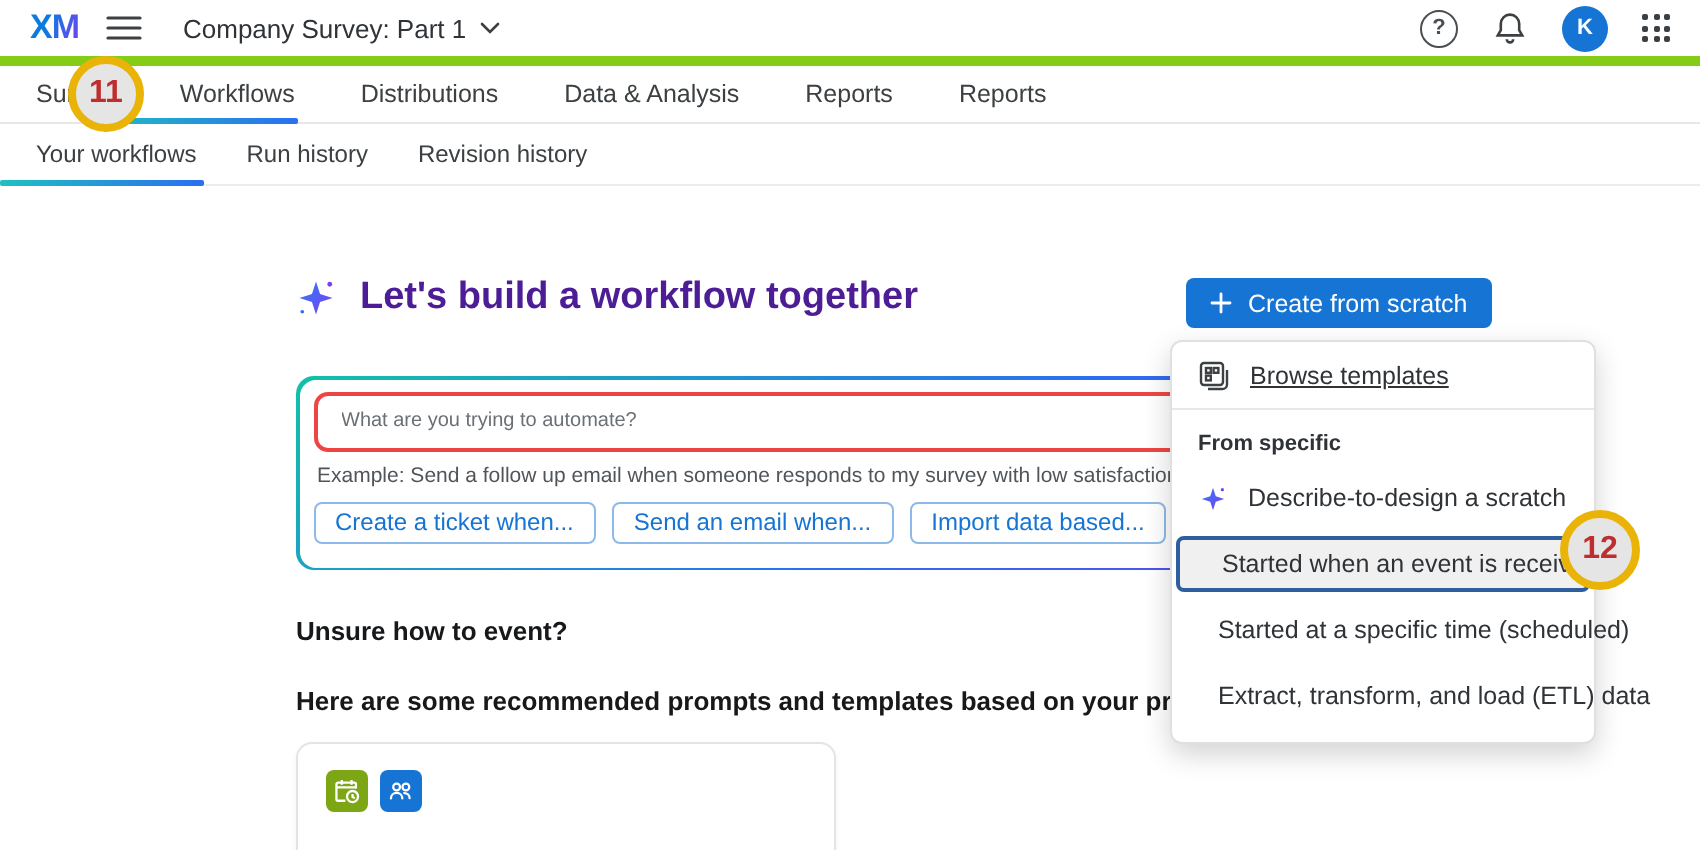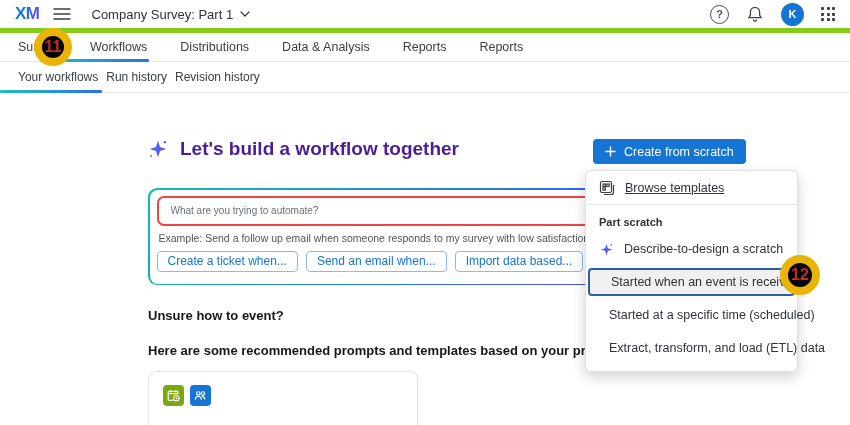--- a/index.html
+++ b/index.html
@@ -27,21 +27,21 @@
   
   .nav { height:29px; display:flex; align-items:center; padding:0 18px; gap:33px;
     border-bottom:1px solid #e7e7e9; background:#fff; }
   .nav-item { font-size:12.5px; color:#3c4043; position:relative; height:100%;
     display:flex; align-items:center; cursor:pointer; white-space:nowrap; }
   .nav .nav-item.active::after { content:""; position:absolute; bottom:-1px; height:3px;
     left:-44px; right:-2px; border-radius:1px;
     background:linear-gradient(90deg,#1fc0c0,#2a6ff1); }
 
   
-  .subnav { height:31px; display:flex; align-items:center; padding:0 18px; gap:8px;
+  .subnav { height:31px; display:flex; align-items:center; padding:0 18px; gap:25px;
     border-bottom:1px solid #ececee; background:#fff; }
   .subnav-item { font-size:12px; color:#3c4043; position:relative; height:100%;
     display:flex; align-items:center; cursor:pointer; white-space:nowrap; }
   .subnav .subnav-item.active::after { content:""; position:absolute; bottom:-1px; height:3px;
     left:-18px; right:-4px; border-radius:1px;
     background:linear-gradient(90deg,#1fc0c0,#2a6ff1); }
 
   
   .heading-row { position:absolute; left:147px; top:138px; display:flex;
     align-items:center; gap:11px; }
@@ -89,22 +89,22 @@
     font-size:12.5px; color:#2f3337; cursor:pointer;text-decoration:underline; }
   .dd-divider { height:1px; background:#e7e7e9; }
   .dd-section { font-size:11px; font-weight:700; padding:11px 13px 3px; color:#2f3337; }
   .dd-item { height:30px; display:flex; align-items:center; gap:10px; padding:0 13px;
     font-size:12.5px; color:#2f3337; margin:3px 0; cursor:pointer; }
   .dd-item.selected { margin:4px 2px; height:28px; padding:0 11px;
     border:2px solid #2e5e9e; background:#f0f0f1; border-radius:4px; }
   .dd-item .lbl, .dd-browse .lbl { white-space:nowrap; }
 
   
-  .ann { position:absolute; width:38px; height:38px; border-radius:50%; background:#000000;
-    border:8px solid #eab308; color:#bf2e2e; font-size:16px; font-weight:700;
+  .ann { position:absolute; width:38px; height:38px; border-radius:50%; background:#e5e5e5;
+    border:4px solid #eab308; color:#bf2e2e; font-size:16px; font-weight:700;
     display:flex; align-items:center; justify-content:center; z-index:9; }
   .ann-11 { left:34px; top:28px; }
   .ann-12 { left:780px; top:255px; width:40px; height:40px; }
 </style>
 </head>
 <body>
 
 <header class="topbar">
   <span class="logo">XM</span>
   <span class="icon-btn">
@@ -217,21 +217,21 @@
     <svg width="16" height="16" viewBox="0 0 16 16" fill="none" stroke="#3c4043" stroke-width="1.2">
       <rect x="1.5" y="1.5" width="11" height="11" rx="1.5"></rect>
       <rect x="4" y="4" width="2.4" height="2.4"></rect>
       <rect x="7.8" y="4" width="2.4" height="2.4"></rect>
       <rect x="4" y="7.8" width="2.4" height="2.4"></rect>
       <path d="M14.5 5v7.2a2.3 2.3 0 0 1-2.3 2.3H5"></path>
     </svg>
     <span class="lbl">Browse templates</span>
   </div>
   <div class="dd-divider"></div>
-  <div class="dd-section">Part scratch</div>
+  <div class="dd-section">From specific</div>
 
   <div class="dd-item">
     <svg width="15" height="15" viewBox="0 0 24 24">
       <defs>
           <linearGradient id="gs2" x1="0" y1="0" x2="1" y2="1">
         <stop offset="0" stop-color="#2e7cf6"></stop>
             <stop offset="1" stop-color="#7a3ff2"></stop>
       </linearGradient>
         </defs>
       <path d="M12 3 L14.2 9.8 L21 12 L14.2 14.2 L12 21 L9.8 14.2 L3 12 L9.8 9.8 Z" fill="url(#gs2)"></path>

